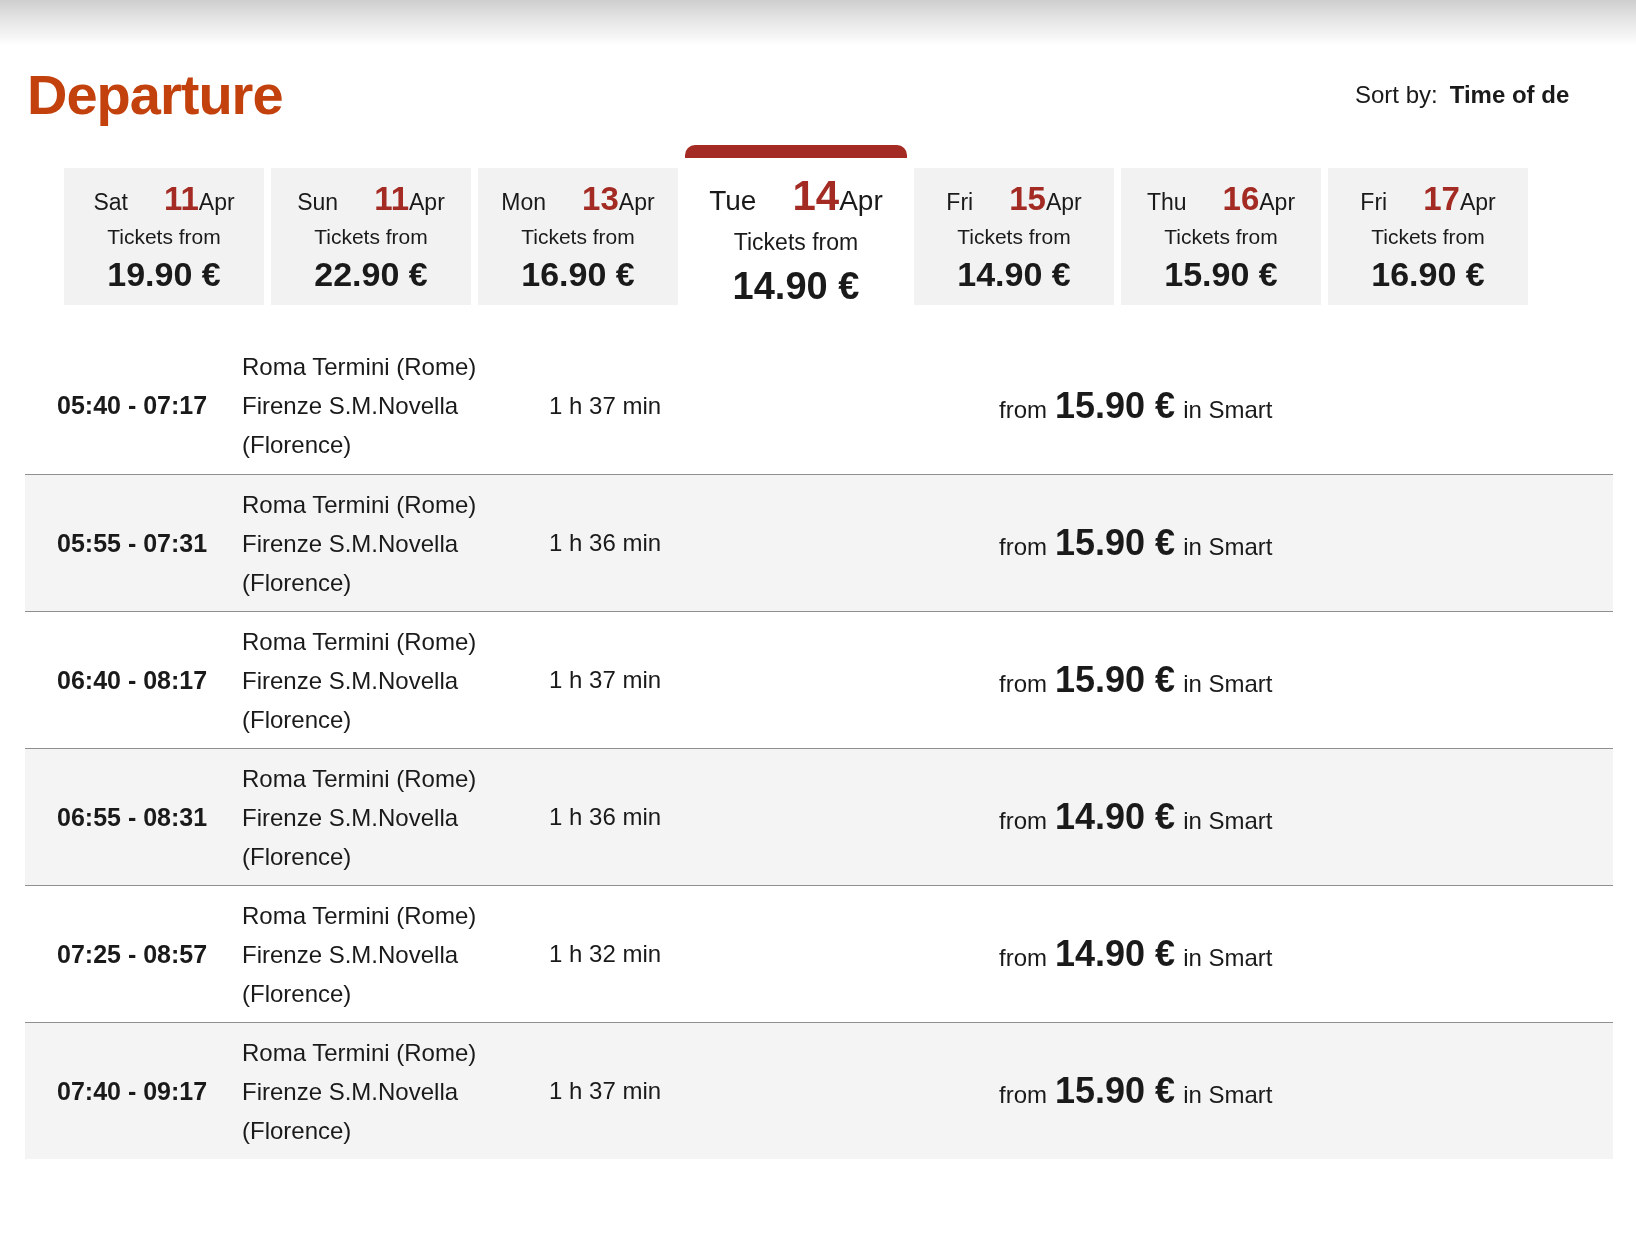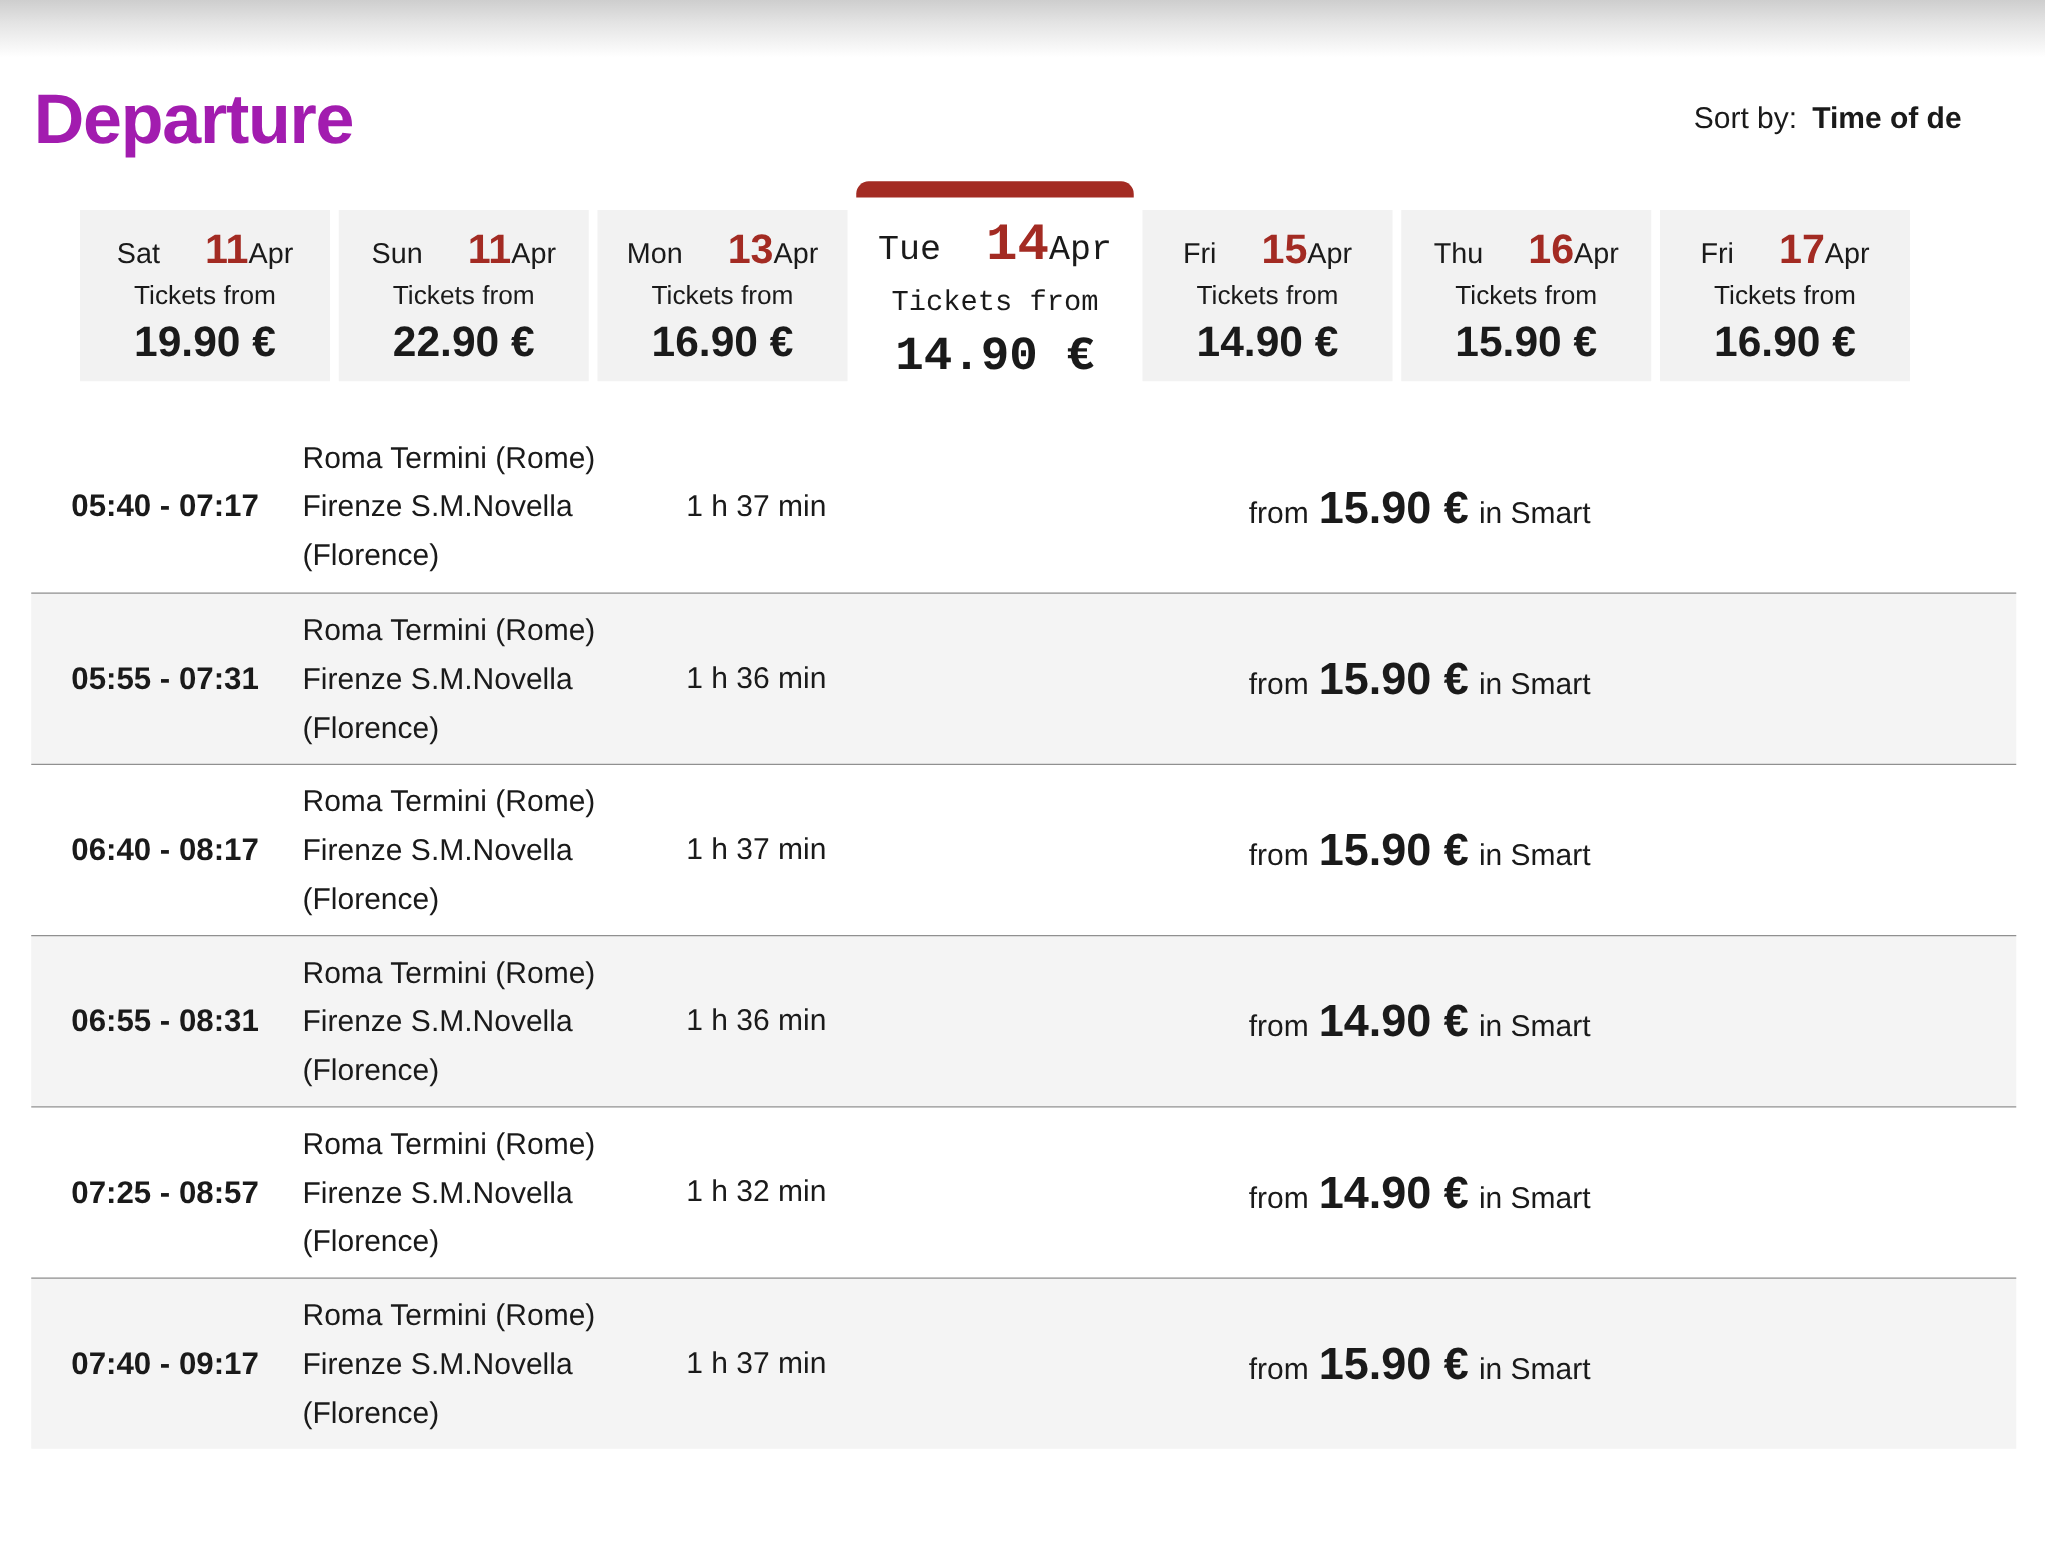--- a/index.html
+++ b/index.html
@@ -18,21 +18,21 @@
     background:#fff;
     color:var(--ink);
     font-family:"Liberation Sans",sans-serif;
   }
   .top-gradient{
     position:absolute;top:0;left:0;right:0;height:46px;
     background:linear-gradient(to bottom,#cecece 0%,#e4e4e4 40%,#ffffff 100%);
   }
   .page-title{
     position:absolute;top:62px;left:27px;
-    font-size:56px;font-weight:700;letter-spacing:-1px;color:#a21caf;
+    font-size:56px;font-weight:700;letter-spacing:-1px;color:#c2410c;
   }
   .sort-control{
     position:absolute;top:81px;left:1355px;
     font-size:24px;white-space:nowrap;cursor:pointer;
   }
   .sort-control .sort-value{font-weight:700;margin-left:12px;}
 
   
   .date-tabs{
     position:absolute;top:145px;left:64px;
@@ -45,21 +45,21 @@
     cursor:pointer;
   }
   .tab .dateline{display:flex;align-items:baseline;}
   .tab .tab-day,.tab .tab-month{font-size:23px;}
   .tab .tab-date{font-size:33px;font-weight:700;color:var(--red);margin-left:36px;}
   .tab .tab-tickets{font-size:21px;margin-top:7px;}
   .tab .tab-price{font-size:34px;font-weight:700;margin-top:6px;}
 
   .tab.selected{
     width:222px;height:175px;margin-top:0;
-    background:#fff;position:relative;padding-top:14px;font-family:Liberation Mono, monospace;
+    background:#fff;position:relative;padding-top:14px;
   }
   .tab.selected::before{
     content:"";position:absolute;top:0;left:0;right:0;height:13px;
     background:var(--red);border-radius:10px 10px 0 0;
   }
   .tab.selected .tab-day,.tab.selected .tab-month{font-size:28px;}
   .tab.selected .tab-date{font-size:42px;}
   .tab.selected .tab-tickets{font-size:23px;margin-top:9px;}
   .tab.selected .tab-price{font-size:38px;margin-top:9px;}
 

